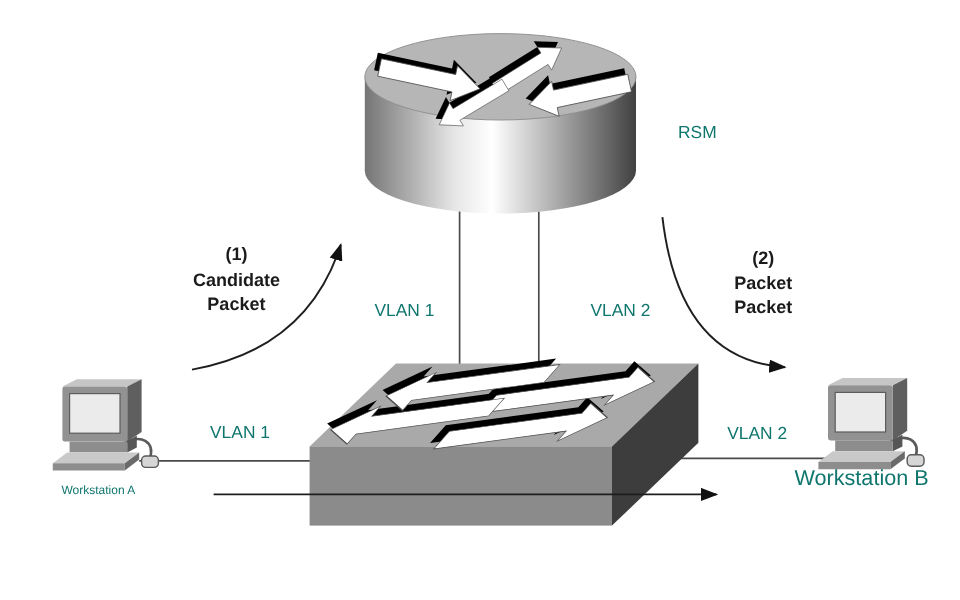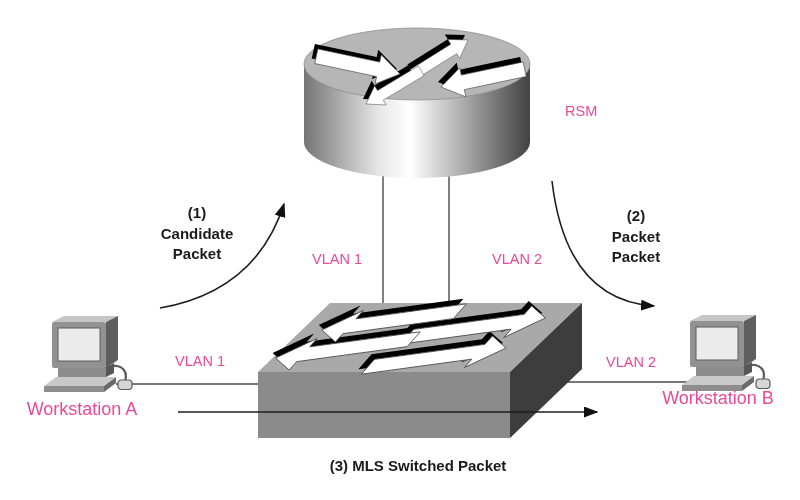--- a/index.html
+++ b/index.html
@@ -3,21 +3,21 @@
 <meta charset="utf-8">
 <style>
   html,body{margin:0;padding:0;background:#fff;}
   #stage{
     position:relative;width:800px;height:500px;background:#ffffff;
     font-family:"Liberation Sans", sans-serif;overflow:hidden;
   }
   #diagram-svg{position:absolute;left:0;top:0;}
   .lbl{
     position:absolute;transform:translateX(-50%);text-align:center;
-    color:#ec4899;font-size:14.5px;white-space:nowrap;line-height:17px;
+    color:#0f766e;font-size:14.5px;white-space:nowrap;line-height:17px;
   }
   .lbl.bold{font-weight:bold;color:#1b1b1b;font-size:15px;line-height:20.5px;}
   .lbl span{display:block;}
 </style>
 </head>
 <body>
 
 <div id="stage">
 
 <svg id="diagram-svg" width="800" height="500" viewBox="0 0 800 500">
@@ -123,18 +123,17 @@
   <span>Packet</span>
   <span>Packet</span>
 </div>
 
 <div class="lbl" style="left:337px;top:251px;">VLAN 1</div>
 <div class="lbl" style="left:517px;top:251px;">VLAN 2</div>
 
 <div class="lbl" style="left:200px;top:353px;">VLAN 1</div>
 <div class="lbl" style="left:631px;top:354px;">VLAN 2</div>
 
-<div class="lbl" style="left:82px;top:401px;font-size:18px;">Workstation A</div>
+<div class="lbl" style="left:82px;top:401px;font-size:10px;">Workstation A</div>
 <div class="lbl" style="left:718px;top:390px;font-size:18px;">Workstation B</div>
 
-<div class="lbl bold" style="left:418px;top:456px;">(3) MLS Switched Packet</div>
 
 </div>
 
 </body></html>

